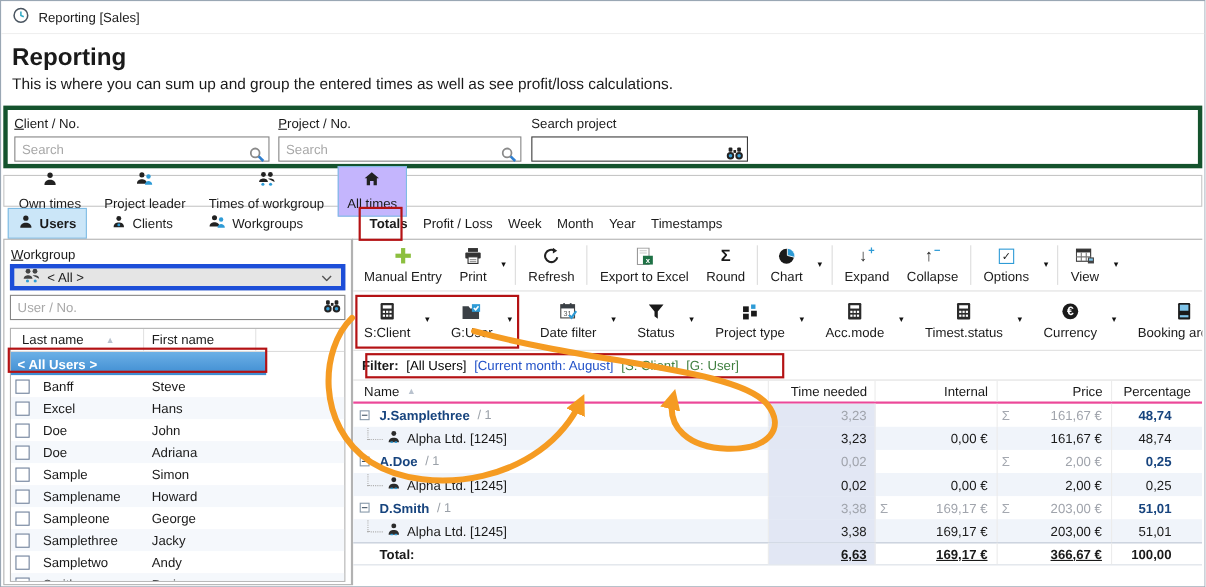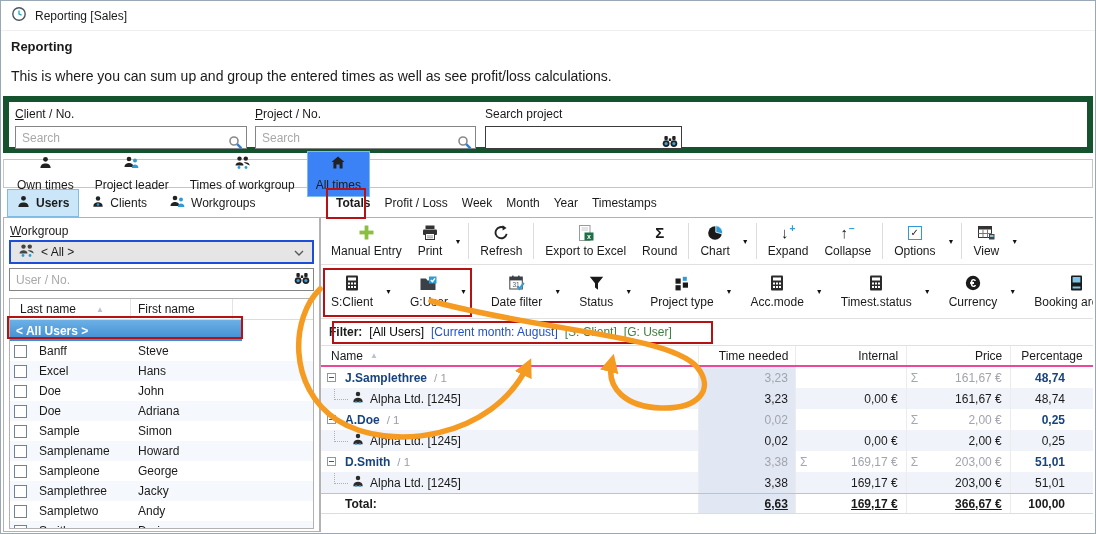--- a/index.html
+++ b/index.html
@@ -9,51 +9,51 @@
     font-size: 12px; color:#1a1a1a; background:#fff;
   }
   :root{
     --red:#b41214; --orange:#f59b22; --accent:#2e9bd6;
     --navy:#17447e; --fblue:#2050c8; --fgreen:#3f7f3f;
   }
   .window{ position:relative; width:1096px; height:534px; border:1px solid #9aa7b4; background:#fff; overflow:hidden; }
 
   
   .titlebar{ position:absolute; top:0; left:0; right:0; height:30px; display:flex; align-items:center; gap:8px; padding-left:10px; border-bottom:1px solid #efefef; }
-  .page-heading{ position:absolute; top:38px; left:10px; font-size:13px; font-weight:bold; }
+  .page-heading{ position:absolute; top:38px; left:10px; font-size:22px; font-weight:bold; }
   .page-desc{ position:absolute; top:67px; left:10px; font-size:14px; }
 
   
-  .search-panel{ position:absolute; top:95px; left:2px; right:2px; height:57px; border:6px solid #14532d; }
+  .search-panel{ position:absolute; top:95px; left:2px; right:2px; height:57px; border:4px solid #14532d; }
   .field{ position:absolute; top:5px; }
   .flabel{ display:block; margin-bottom:5px; }
   .akey{ text-decoration:underline; }
   .input-wrap{ position:relative; }
   input.txt{ width:100%; height:23px; border:1px solid #858585; padding:0 24px 0 6px; font:12px "Liberation Sans",sans-serif; color:#333; background:#fff; }
   input.txt::placeholder{ color:#a8a8a8; }
   .f-client{ left:6px; width:232px; }
   .f-project{ left:246px; width:221px; }
   .f-psearch{ left:476px; width:197px; }
   .f-psearch input.txt{ border-color:#3c3c3c; }
   .input-icon{ position:absolute; right:4px; top:4px; }
 
   
   .scope-tabs{ position:absolute; top:158px; left:2px; right:2px; height:29px; border:1px solid #c6c6c6; display:flex; align-items:center; padding-left:4px; gap:3px; }
   .stab{ display:flex; align-items:center; gap:6px; padding:4px 8px; border:1px solid transparent; white-space:nowrap;flex-direction:column; }
-  .stab.sel{ background:#3b82f6; border-color:#7fbce4; }
+  .stab.sel{ background:#c4b5fd; border-color:#7fbce4; }
 
   
   .main{ position:absolute; top:188px; left:2px; right:2px; bottom:1px; }
   .left-panel{ position:absolute; left:0; top:0; bottom:0; width:317px; }
-  .ltabs{ height:28px; display:flex; align-items:center; padding-left:4px; gap:3px; }
+  .ltabs{ height:28px; display:flex; align-items:center; padding-left:4px; gap:13px; }
   .ltab{ display:flex; align-items:center; gap:6px; padding:5px 9px; border:1px solid transparent; }
   .ltab.sel{ background:#cbe6f8; border-color:#7fbce4; font-weight:bold; }
   .left-box{ position:absolute; top:28px; left:0; right:0; bottom:0; border:1px solid #b2b2b2; }
   .wg-label{ position:absolute; top:6px; left:6px; }
-  .combo{ position:absolute; top:22px; left:5px; right:5px; height:24px; border:2px solid #1d4ed8; background:#e5e5e5; display:flex; align-items:center; gap:7px; padding:0 8px; }
+  .combo{ position:absolute; top:22px; left:5px; right:5px; height:24px; border:4px solid #1d4ed8; background:#e5e5e5; display:flex; align-items:center; gap:7px; padding:0 8px; }
   .combo .chev{ margin-left:auto; }
   .usearch{ position:absolute; top:50px; left:5px; right:5px; }
   .ulist{ position:absolute; top:80px; left:5px; right:5px; bottom:2px; border:1px solid #b2b2b2; overflow:hidden; }
   .lheader{ height:21px; display:flex; align-items:center; border-bottom:1px solid #dcdcdc; }
   .lh-last{ width:120px; padding-left:10px; display:flex; align-items:center; gap:20px; height:100%; }
   .lh-first{ width:102px; padding-left:7px; border-left:1px solid #e3e3e3; height:100%; display:flex; align-items:center; }
   .lh-rest{ flex:1; border-left:1px solid #e3e3e3; height:100%; }
   .sort-asc{ color:#b9c2ce; font-size:8px; }
   .all-row{ height:21px; width:232px; background:linear-gradient(#6cb0e6,#3e8cd1); color:#fff; font-weight:bold; display:flex; align-items:center; padding-left:6px; }
   .lrow{ height:20px; display:flex; align-items:center; }

